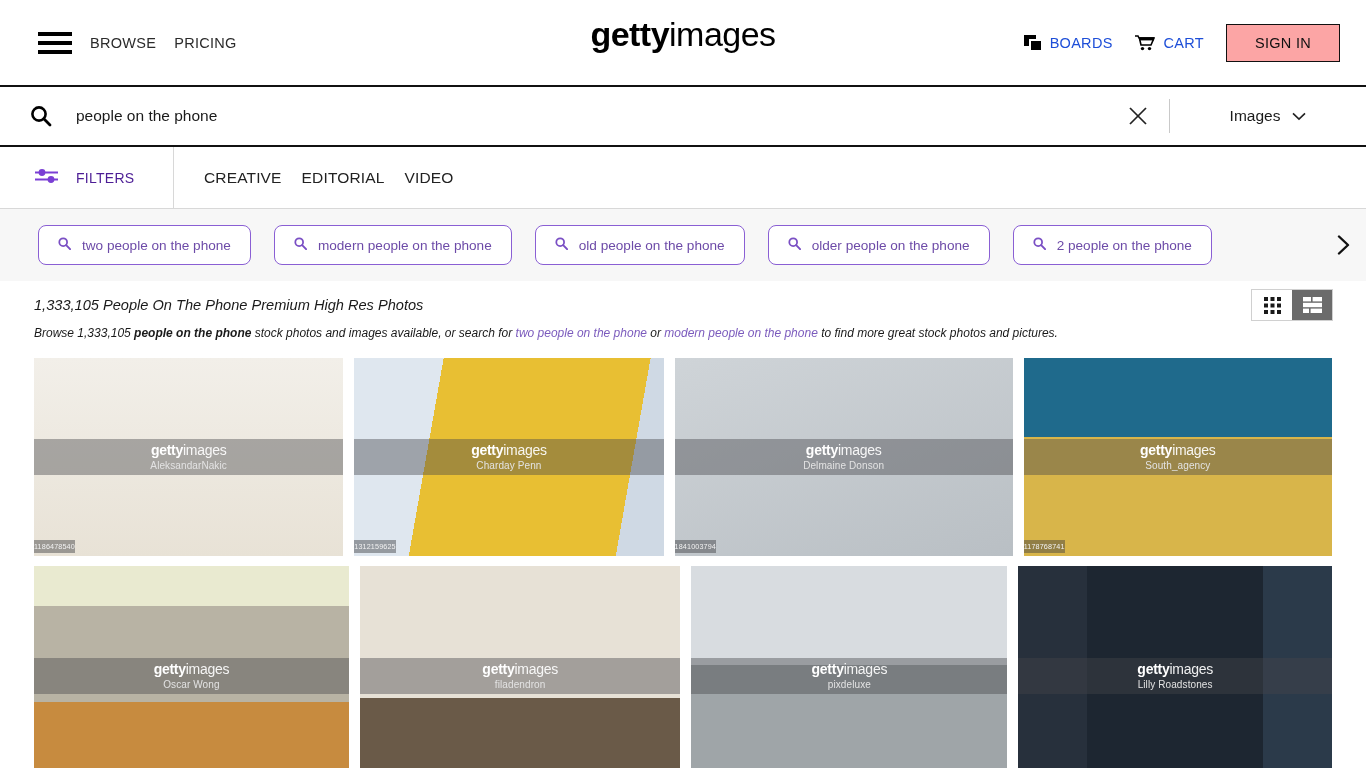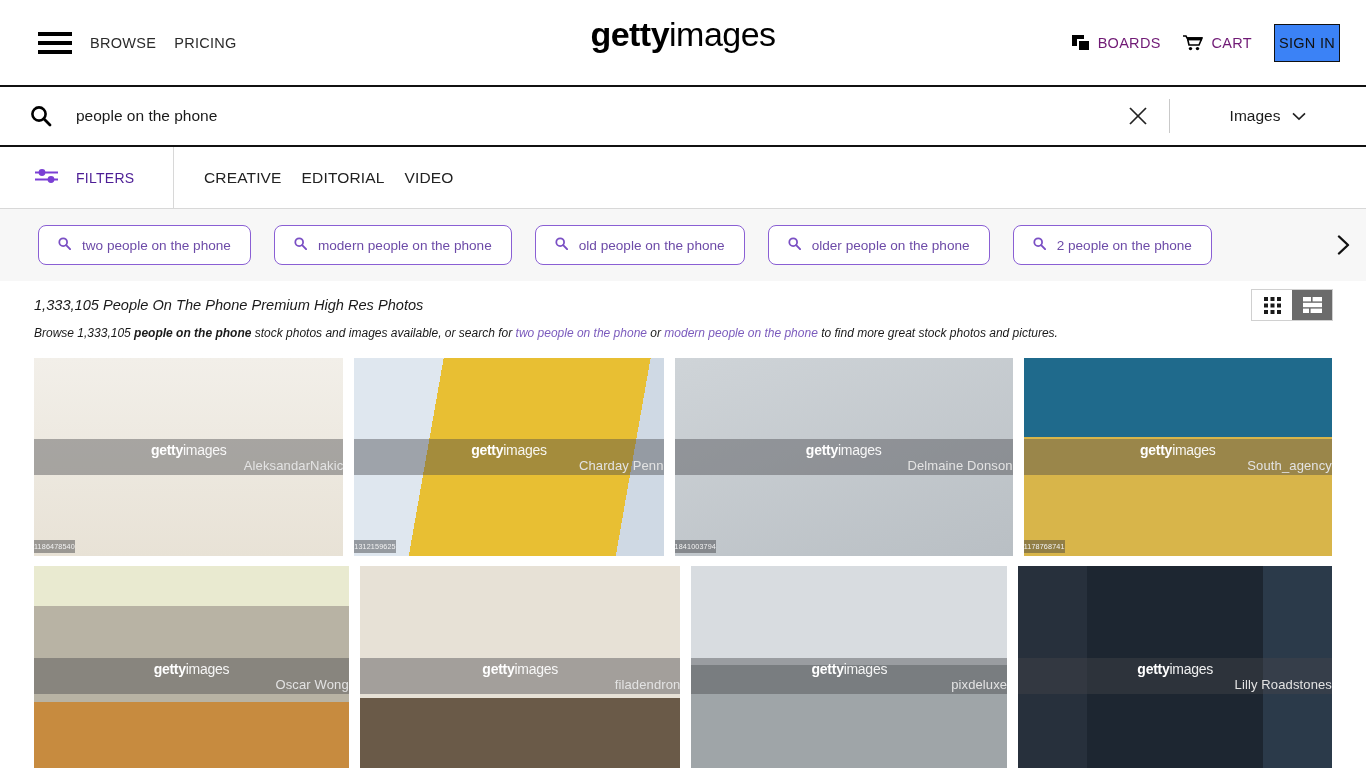--- a/index.html
+++ b/index.html
@@ -52,35 +52,35 @@
   .logo span { font-weight: 300; }
   .hdr-right {
     margin-left: auto;
     display: flex;
     align-items: center;
     gap: 22px;
     padding-right: 26px;
   }
   .hdr-item {
     display: flex; align-items: center; gap: 9px;
-    font-size: 14.5px; color: #701a75; cursor: pointer;
+    font-size: 14.5px; color: #1d4ed8; cursor: pointer;
     letter-spacing: .02em;
   }
   .boards-icon { width: 17px; height: 15px; position: relative; }
   .boards-icon i { position: absolute; display: block; background: #000; }
   .boards-icon .b1 { width: 12px; height: 11px; left: 0; top: 0; }
   .boards-icon .b2 { width: 12px; height: 11px; left: 5px; top: 4px; border-left: 2px solid #fff; border-top: 2px solid #fff; }
   .cart-icon { width: 20px; height: 16px; position: relative; }
   .signin-btn {
     border: 1.5px solid #111;
-    background: #3b82f6;
+    background: #fca5a5;
     font-size: 14.5px;
     color: #111;
     letter-spacing: .02em;
-    padding: 10px 4px;
+    padding: 10px 28px;
     cursor: pointer;
     font-family: "Liberation Sans", sans-serif;
   }
 
   
   .searchbar {
     height: 62px;
     border-top: 2px solid #111;
     border-bottom: 2px solid #111;
     display: flex;
@@ -228,23 +228,22 @@
     padding-left: 0;
   }
   .wm-inner { padding-left: 0; text-align: center; }
   .wm-logo {
     font-size: 14px; color: #fff; line-height: 14px;
     letter-spacing: -.02em;
   }
   .wm-logo b { font-weight: 700; }
   .wm-logo span { font-weight: 300; opacity: .92; }
   .wm-credit {
-    font-size: 13px; color: #e3e3e3; line-height: 10px; margin-top: 4px;
+    font-size: 10px; color: #e3e3e3; line-height: 10px; margin-top: 4px;
     letter-spacing: .01em;
-    text-align: right;
   }
   .asset-id {
     position: absolute;
     left: 0; bottom: 3px;
     font-size: 7.2px;
     color: #f2f2f2;
     background: rgba(60,60,65,0.45);
     padding: 2px 0;
     letter-spacing: .02em;
   }

